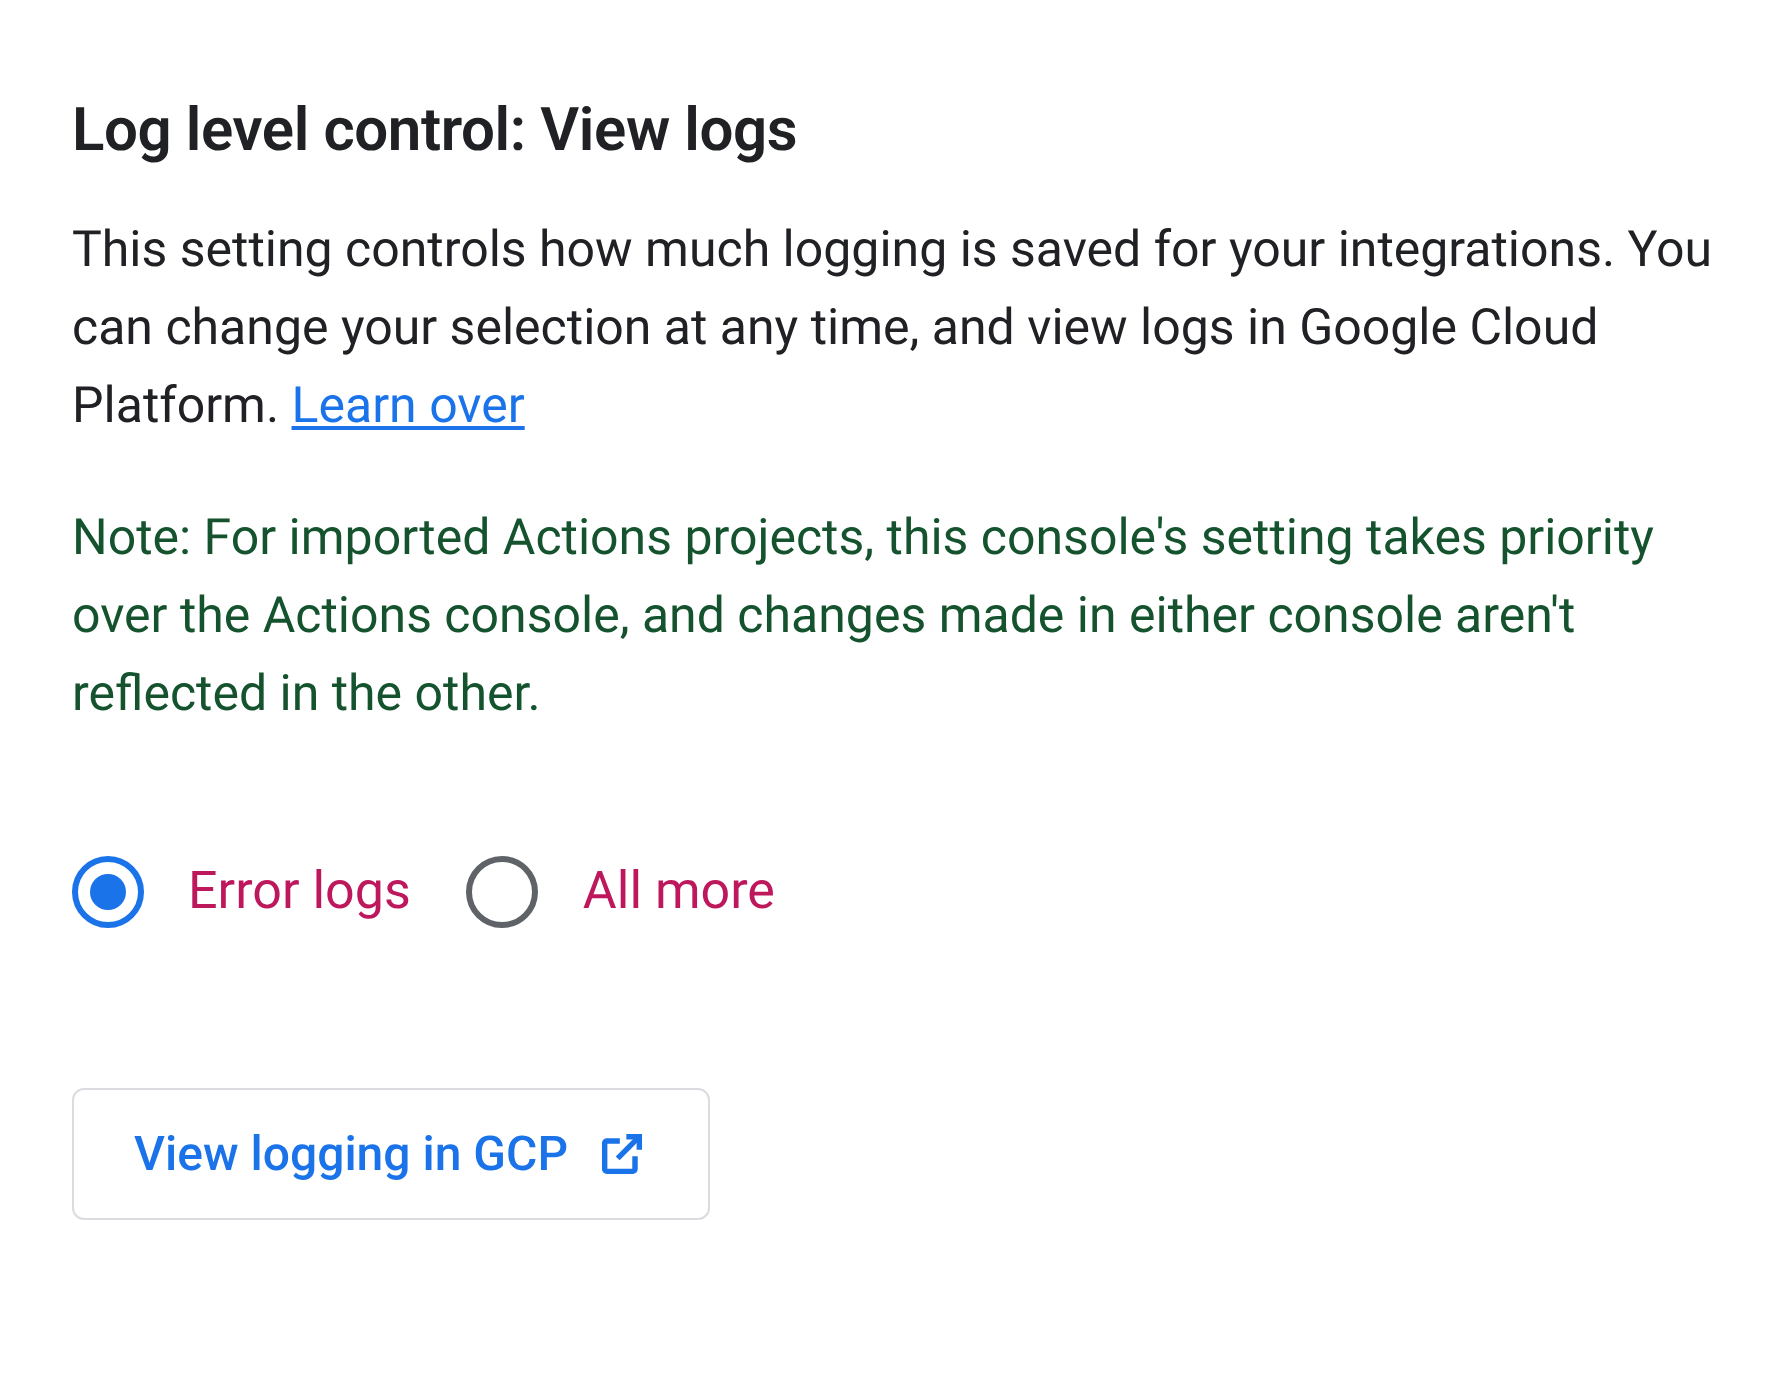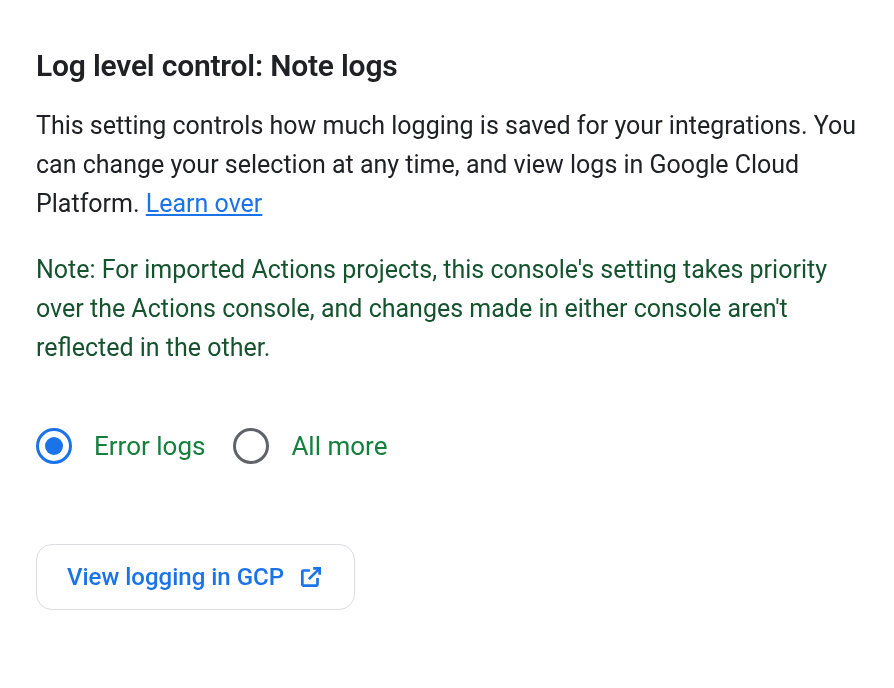--- a/index.html
+++ b/index.html
@@ -71,29 +71,29 @@
       width: 18px;
       height: 18px;
       background: #1a73e8;
       border-radius: 50%;
     }
     .radio-circle.unselected {
       border: 3px solid #5f6368;
     }
     .radio-label {
       font-size: 26px;
-      color: #15803d;
+      color: #be185d;
       font-weight: 400;
     }
     .view-button {
       display: inline-flex;
       align-items: center;
       gap: 14px;
       border: 1px solid #dadce0;
-      border-radius: 16px;
+      border-radius: 6px;
       padding: 18px 30px;
       background: #fff;
       cursor: pointer;
       font-family: inherit;
     }
     .view-button-text {
       font-size: 24px;
       color: #1a73e8;
       font-weight: 500;
     }
@@ -103,21 +103,21 @@
       stroke: #1a73e8;
       fill: none;
       stroke-width: 2.5;
     }
   </style>
 </head>
 <body>
 
 
 
-<h1 class="heading">Log level control: Note logs</h1>
+<h1 class="heading">Log level control: View logs</h1>
 
 <p class="description">
   <span>This setting controls how much logging is saved for your integrations. You can change your selection at any time, and view logs in Google Cloud Platform. </span><a>Learn over</a>
 </p>
 
 <p class="note">Note: For imported Actions projects, this console's setting takes priority over the Actions console, and changes made in either console aren't reflected in the other.</p>
 
 <div class="radio-group">
   <label class="radio-option">
     <span class="radio-circle selected"></span>

